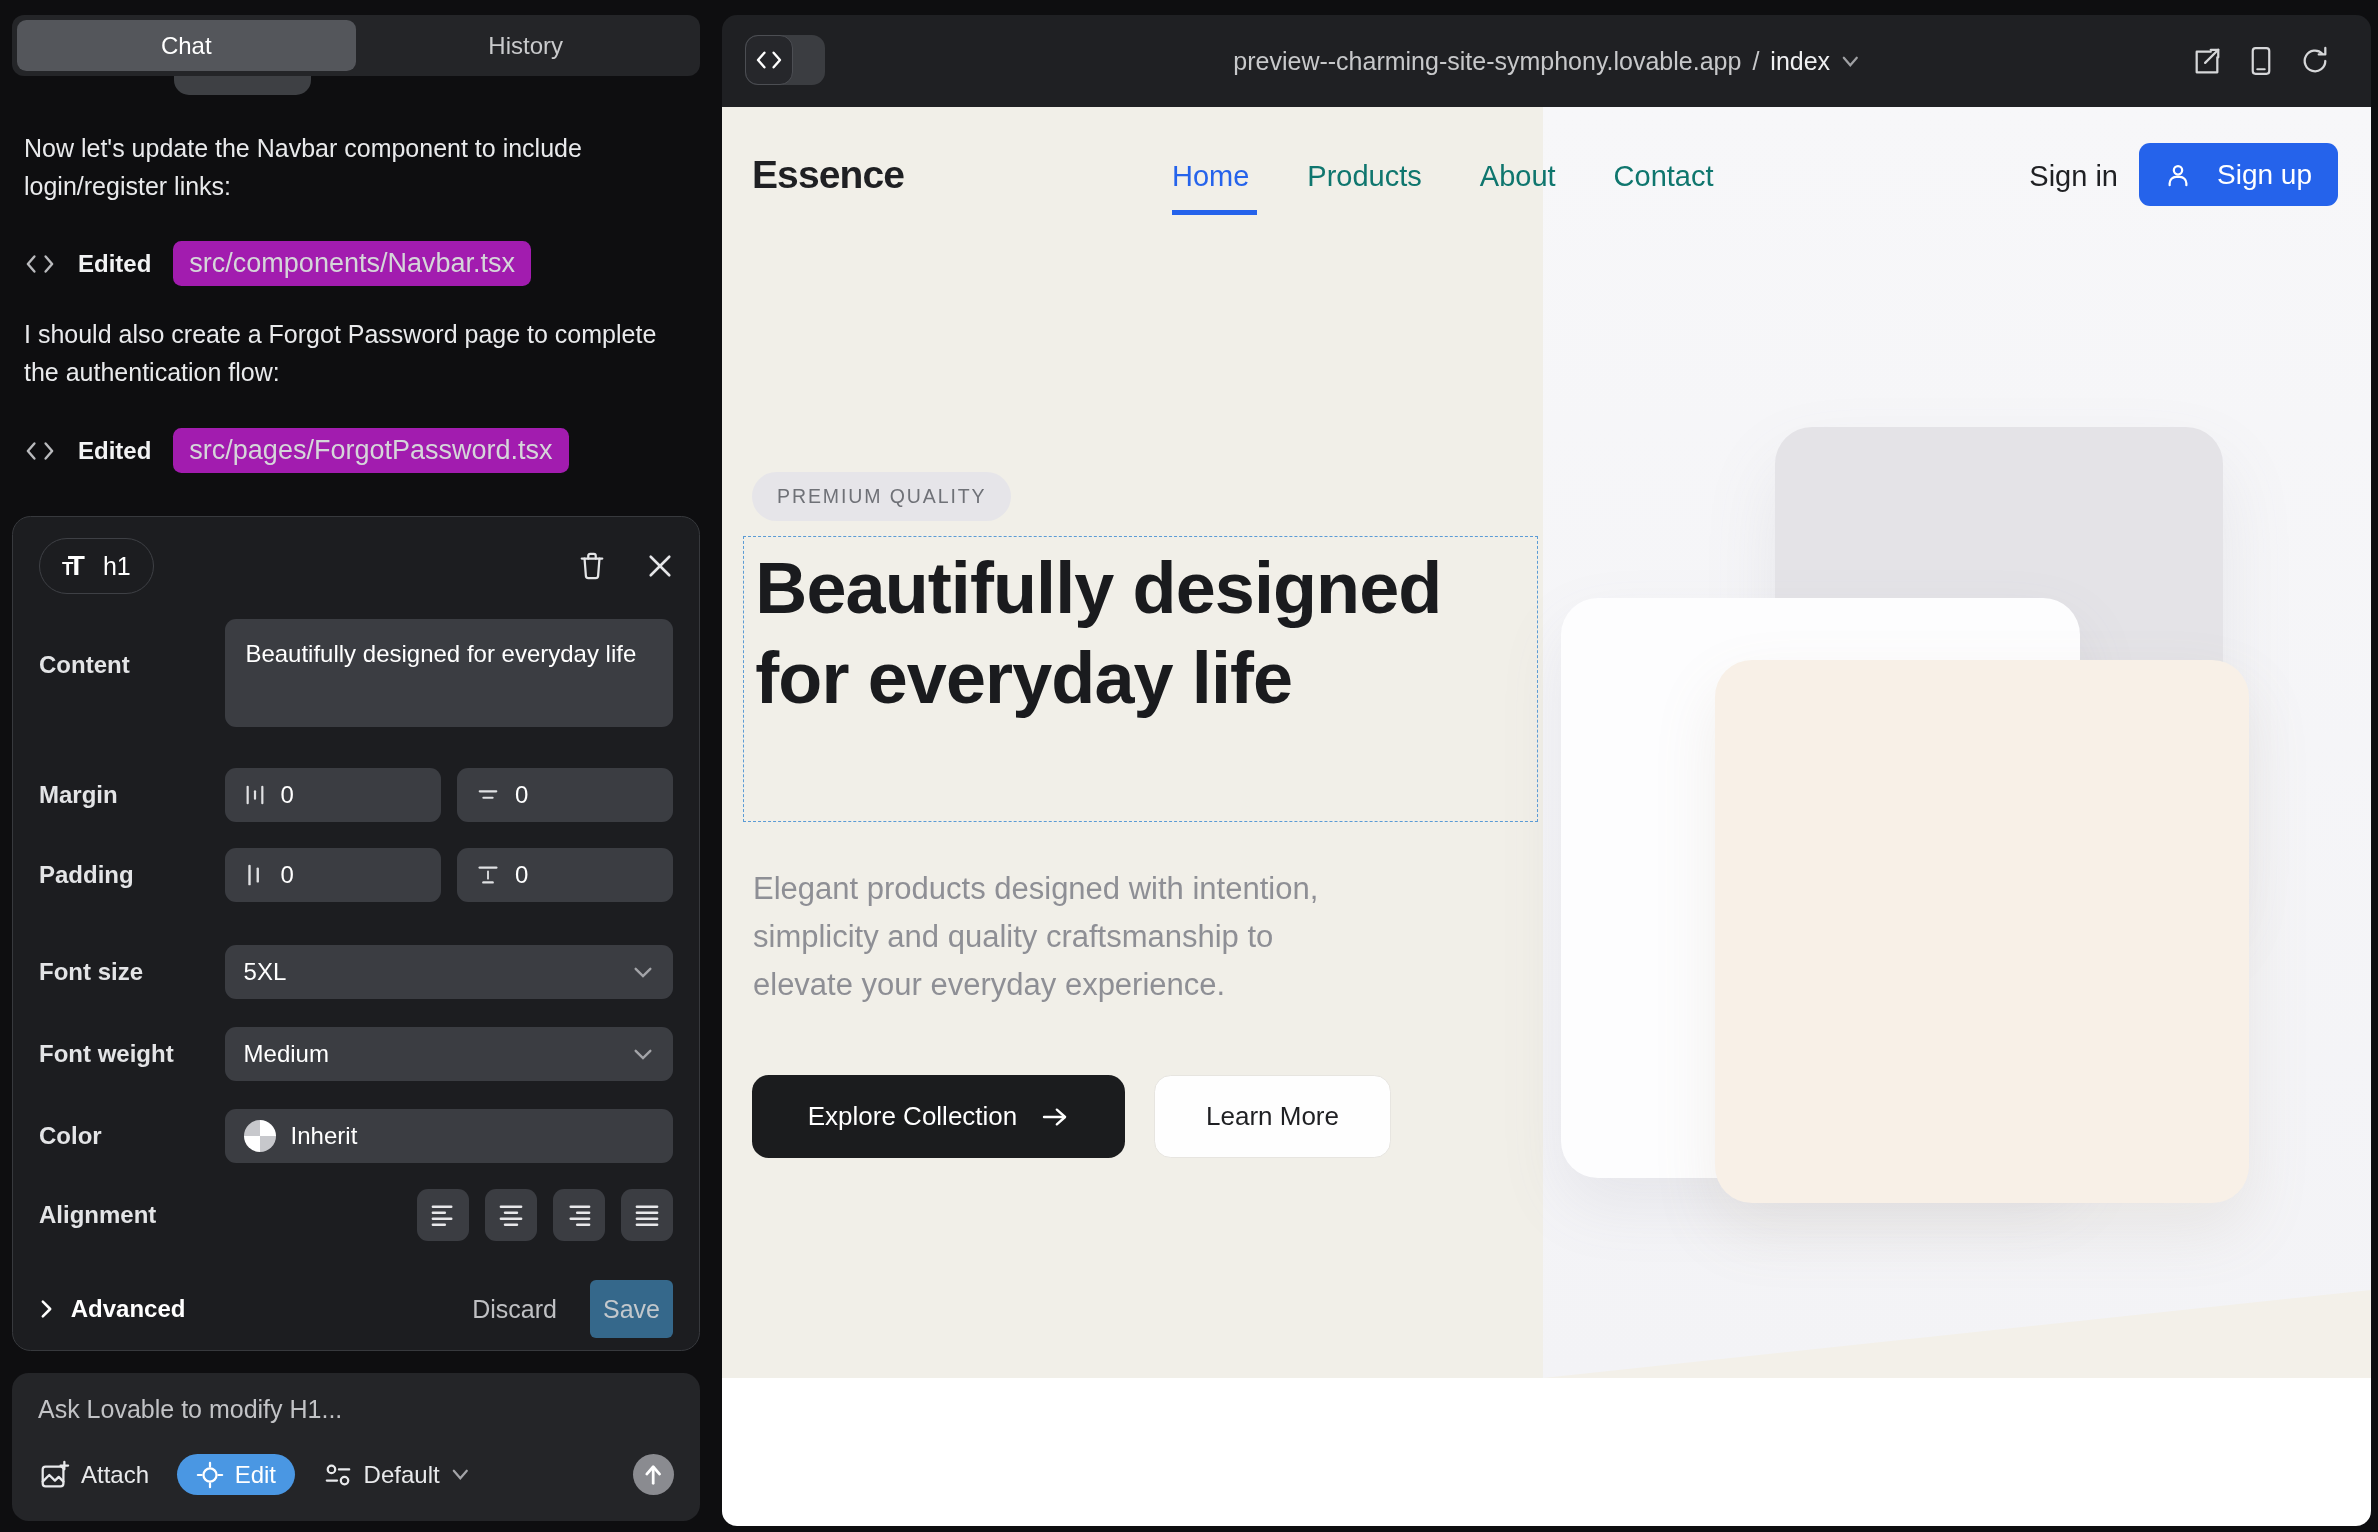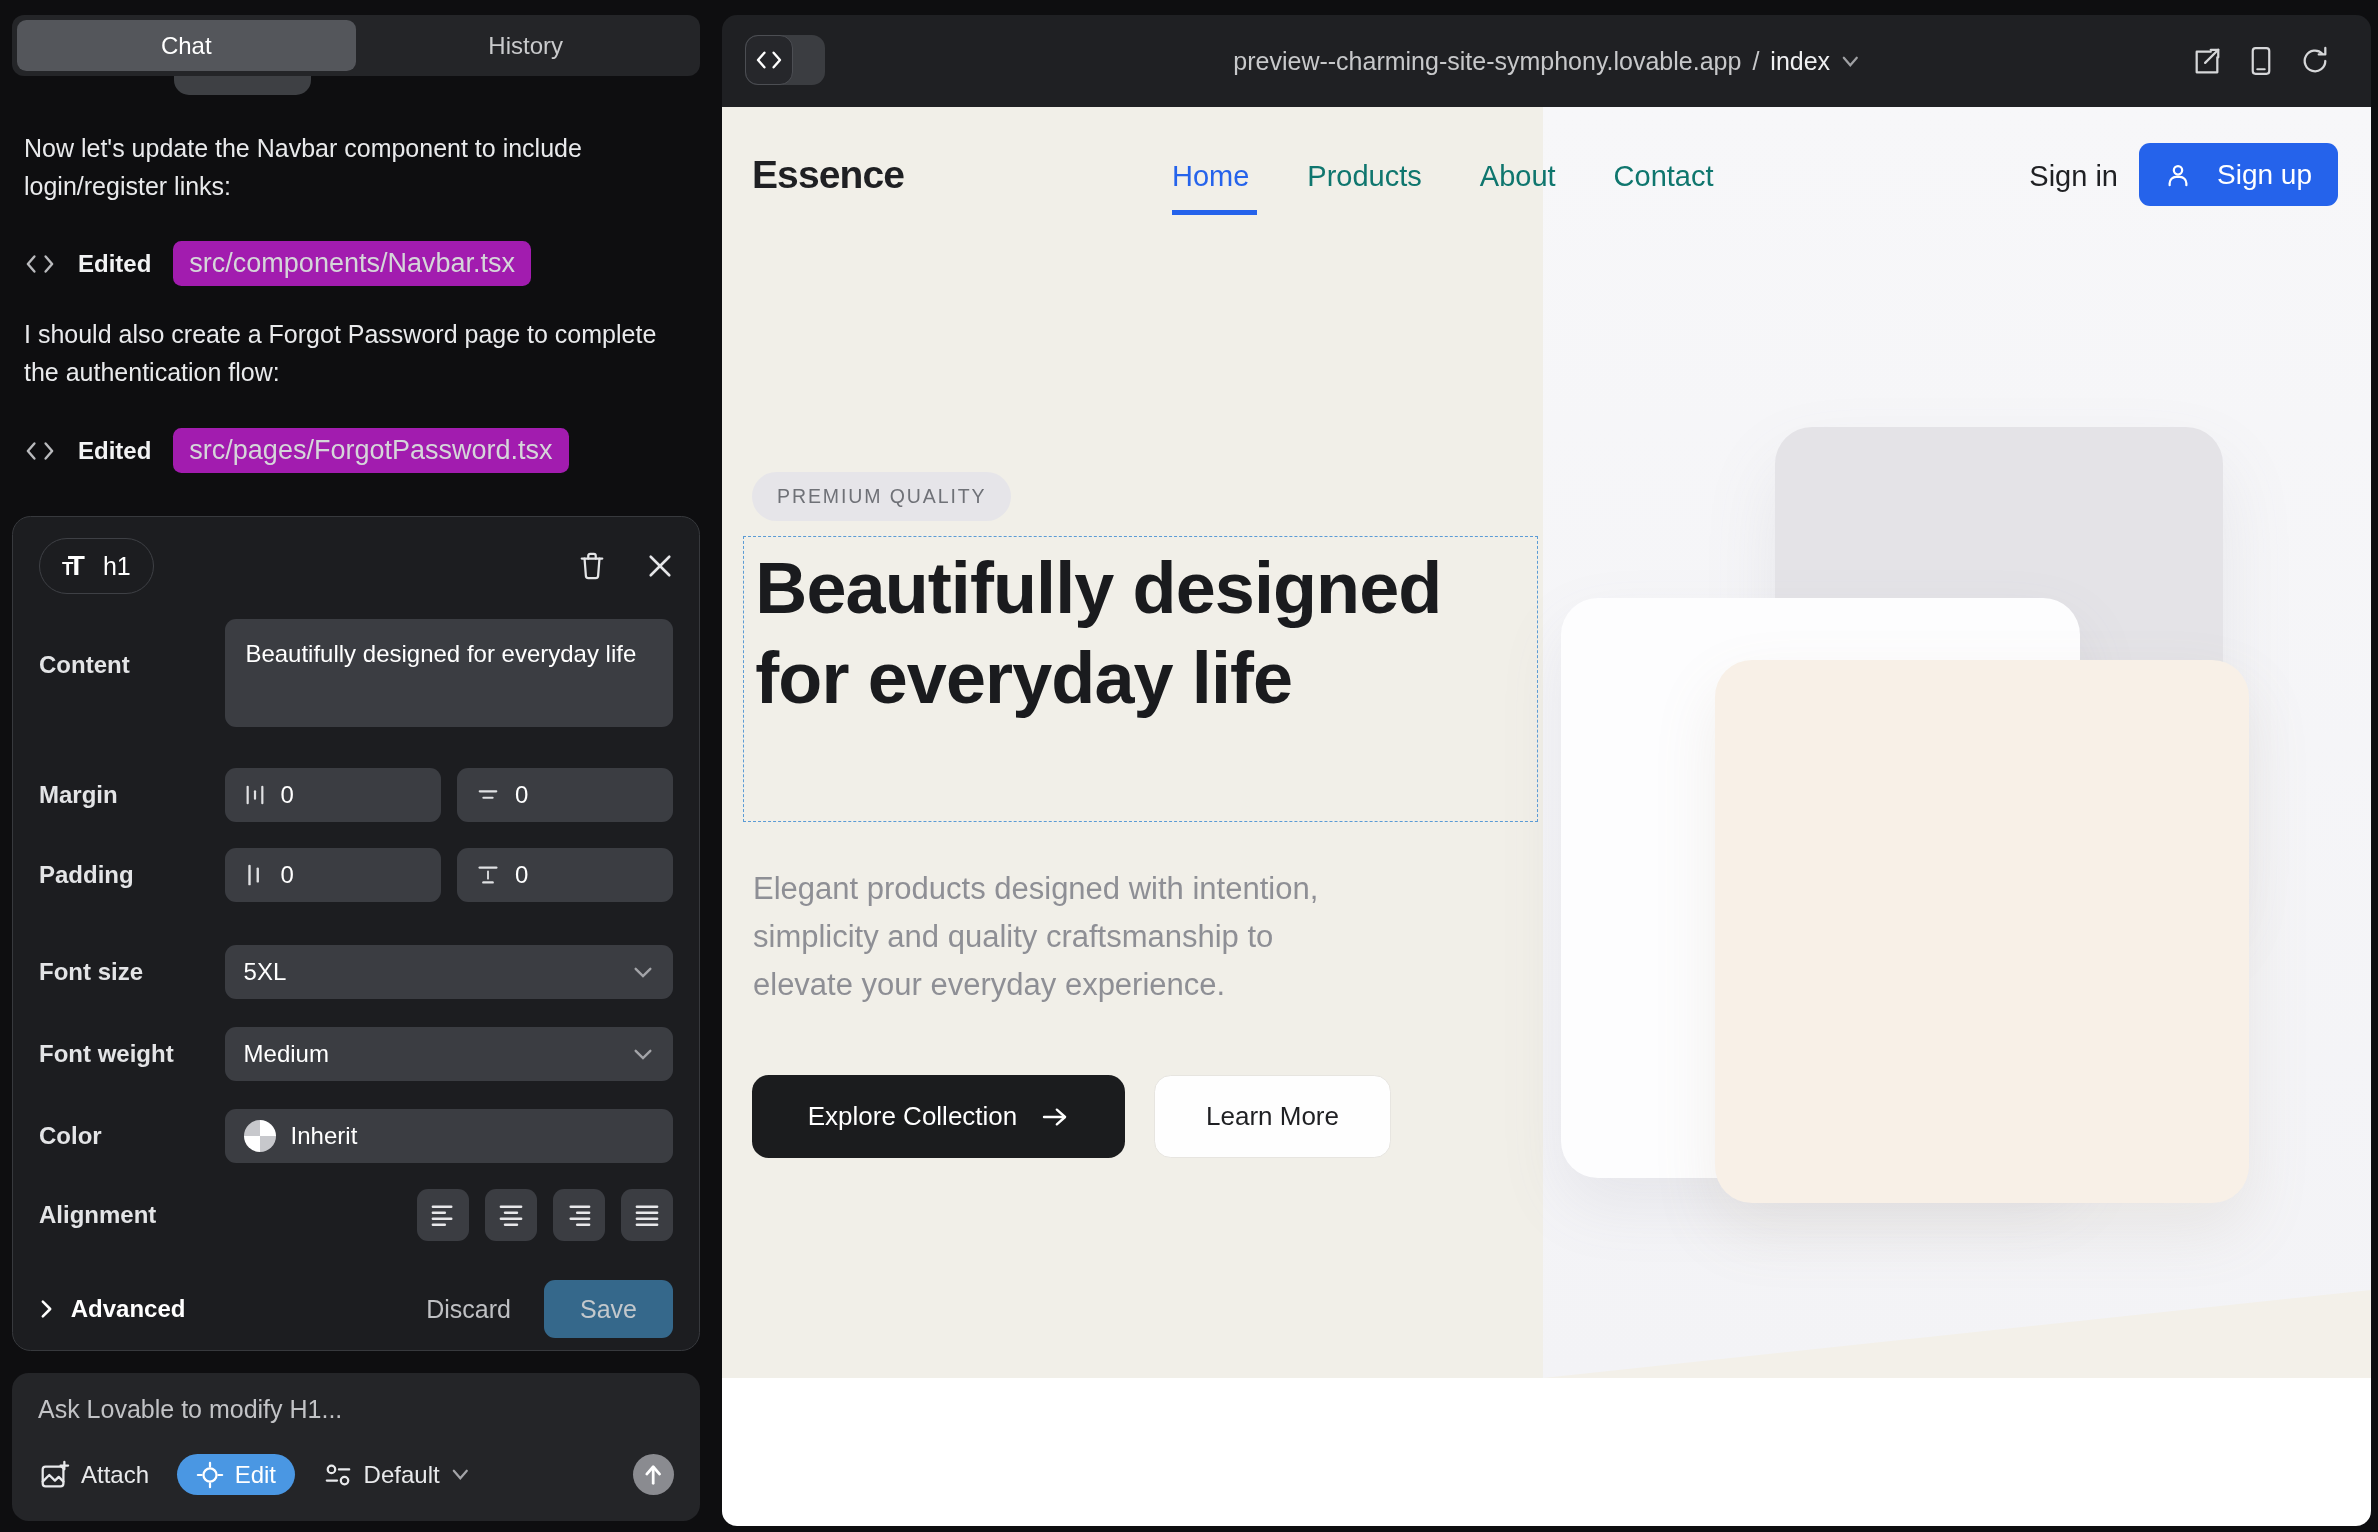--- a/index.html
+++ b/index.html
@@ -37,21 +37,21 @@
   .field .chev { margin-left:auto; }
   .textarea { background:#3b3d42; border-radius:11px; width:100%; min-height:108px; color:#fff; font-size:24px; line-height:35px; padding:16.7px 20.4px; }
   .swatch { width:32px; height:32px; border-radius:50%; flex:none;
     background:conic-gradient(#ffffff 0 25%, #c7c8cc 25% 50%, #ffffff 50% 75%, #c7c8cc 75%); }
   .align-group { display:flex; gap:16px; justify-content:flex-end; flex:1; }
   .align-btn { width:52px; height:52px; background:#3b3d42; border:none; border-radius:11px; display:flex; align-items:center; justify-content:center; cursor:pointer; }
   .panel-foot { display:flex; align-items:center; margin-top:39px; }
   .advanced { display:flex; align-items:center; gap:16.7px; color:#ffffff; font-size:24px; font-weight:bold; cursor:pointer; }
   .panel-foot .spacer { flex:1; }
   .discard-btn { background:none; border:none; color:#bfc0c3; font-size:25px; cursor:pointer; margin-right:33px;margin-left:20px; }
-  .save-btn { background:#35688b; color:#c3c8cc; border:none; font-size:25px; border-radius:11px; padding:0 36px; height:58px; cursor:pointer; }
+  .save-btn { background:#35688b; color:#c3c8cc; border:none; font-size:25px; border-radius:6px; padding:0 13px; height:58px; cursor:pointer; }
 
   
   .composer { position:absolute; left:12px; top:1373px; width:688px; height:148px; background:#242528; border-radius:16.7px; padding:22px 26px; z-index:3; }
   .composer .ph { color:#c2c3c6; font-size:25px; }
   .composer-row { display:flex; align-items:center; margin-top:30px; gap:28px; }
   .comp-item { display:flex; align-items:center; gap:11px; color:#e8e9eb; font-size:24px; background:none; border:none; cursor:pointer; }
   .edit-pill { display:flex; align-items:center; gap:11px; background:#4a97e3; color:#ffffff; font-size:24px; border:none; border-radius:927px; height:41px; padding:0 18.6px; cursor:pointer; }
   .composer-row .spacer { flex:1; }
   .send-btn { width:41px; height:41px; border-radius:50%; background:#8a8b90; border:none; display:flex; align-items:center; justify-content:center; cursor:pointer; }
 

